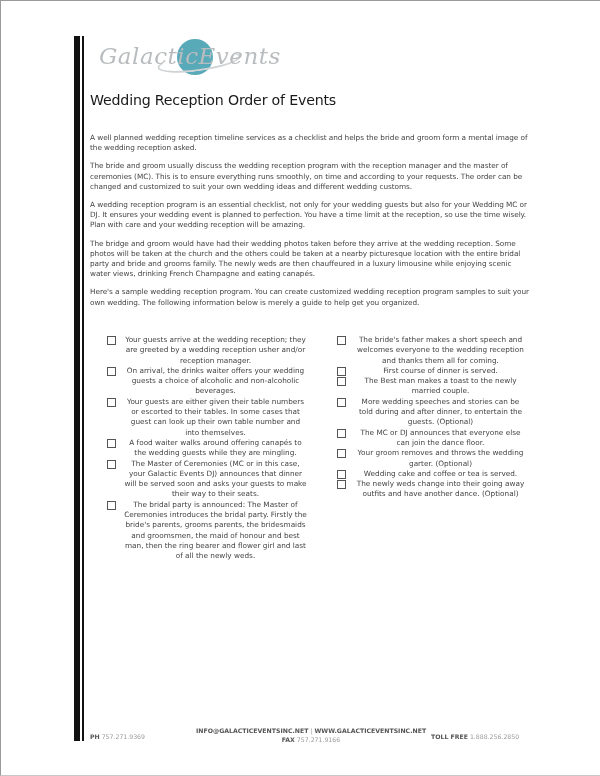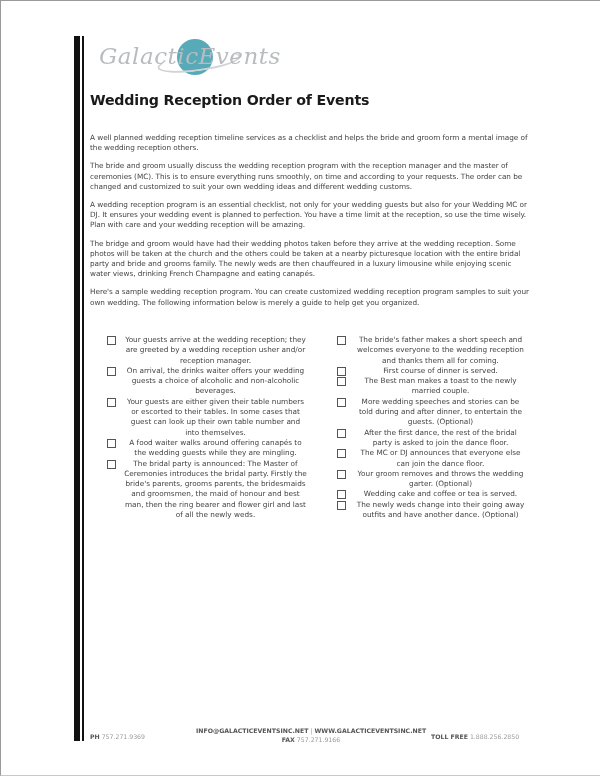--- a/index.html
+++ b/index.html
@@ -11,21 +11,21 @@
   .bar-thin { position: absolute; left: 81px; top: 35px; width: 2px; height: 705px; background: #111; }
 
   .logo { position: absolute; left: 98px; top: 38px; width: 175px; height: 40px; }
   .logo-text { position: absolute; left: 0; top: 4px; font-family: "DejaVu Serif", serif; font-style: italic;
                font-size: 23px; color: #b9bcbe; letter-spacing: 0.5px; white-space: nowrap; }
   .logo-globe { position: absolute; left: 78px; top: 0; width: 36px; height: 36px; border-radius: 50%;
                 background: #4aa3b3; opacity: 0.92; }
   .logo-ring { position: absolute; left: 58px; top: 14px; width: 80px; height: 14px; border-radius: 50%;
                border: 2px solid #d0d3d5; border-top-color: transparent; transform: rotate(-8deg); }
 
-  .title { position: absolute; left: 89px; top: 91px; font-family: "DejaVu Sans", sans-serif; font-weight: bold;
+  .title { position: absolute; left: 89px; top: 91px; font-family: "DejaVu Sans", sans-serif; font-weight: normal;
            font-size: 14.2px; color: #1a1a1a; letter-spacing: -0.2px; white-space: nowrap; }
 
   .intro { position: absolute; left: 89px; top: 132px; width: 440px; }
   .intro p { margin: 0 0 8px 0; font-size: 7.3px; line-height: 10.2px; color: #444; letter-spacing: -0.05px; }
 
   .col { position: absolute; top: 334px; text-align: center; }
   .col-left { left: 106px; width: 200px; }
   .col-right { left: 336px; width: 190px; }
   .item { position: relative; padding-left: 17px; font-size: 7.3px; line-height: 10.3px; color: #444; }
   .box { position: absolute; left: 0; top: 1px; width: 7px; height: 7px; border: 1px solid #555; background: #fff; }
@@ -46,43 +46,43 @@
 
   <div class="logo">
     <div class="logo-globe"></div>
     <div class="logo-ring"></div>
     <div class="logo-text">GalacticEvents</div>
   </div>
 
   <div class="title">Wedding Reception Order of Events</div>
 
   <div class="intro">
-    <p>A well planned wedding reception timeline services as a checklist and helps the bride and groom form a mental image of the wedding reception others.</p>
+    <p>A well planned wedding reception timeline services as a checklist and helps the bride and groom form a mental image of the wedding reception asked.</p>
     <p>The bride and groom usually discuss the wedding reception program with the reception manager and the master of ceremonies (MC). This is to ensure everything runs smoothly, on time and according to your requests. The order can be changed and customized to suit your own wedding ideas and different wedding customs.</p>
     <p>A wedding reception program is an essential checklist, not only for your wedding guests but also for your Wedding MC or DJ. It ensures your wedding event is planned to perfection. You have a time limit at the reception, so use the time wisely. Plan with care and your wedding reception will be amazing.</p>
     <p>The bridge and groom would have had their wedding photos taken before they arrive at the wedding reception. Some photos will be taken at the church and the others could be taken at a nearby picturesque location with the entire bridal party and bride and grooms family. The newly weds are then chauffeured in a luxury limousine while enjoying scenic water views, drinking French Champagne and eating canapés.</p>
     <p>Here's a sample wedding reception program. You can create customized wedding reception program samples to suit your own wedding. The following information below is merely a guide to help get you organized.</p>
   </div>
 
   <div class="col col-left">
     <div class="item"><span class="box"></span><span>Your guests arrive at the wedding reception; they are greeted by a wedding reception usher and/or reception manager.</span></div>
     <div class="item"><span class="box"></span><span>On arrival, the drinks waiter offers your wedding guests a choice of alcoholic and non-alcoholic beverages.</span></div>
     <div class="item"><span class="box"></span><span>Your guests are either given their table numbers or escorted to their tables. In some cases that guest can look up their own table number and into themselves.</span></div>
     <div class="item"><span class="box"></span><span>A food waiter walks around offering canapés to the wedding guests while they are mingling.</span></div>
-    <div class="item"><span class="box"></span></div>
+    <div class="item"><span class="box"></span><span>The Master of Ceremonies (MC or in this case, your Galactic Events DJ) announces that dinner will be served soon and asks your guests to make their way to their seats.</span></div>
     <div class="item"><span class="box"></span><span>The bridal party is announced: The Master of Ceremonies introduces the bridal party. Firstly the bride's parents, grooms parents, the bridesmaids and groomsmen, the maid of honour and best man, then the ring bearer and flower girl and last of all the newly weds.</span></div>
   </div>
 
   <div class="col col-right">
     <div class="item"><span class="box"></span><span>The bride's father makes a short speech and welcomes everyone to the wedding reception and thanks them all for coming.</span></div>
     <div class="item"><span class="box"></span><span>First course of dinner is served.</span></div>
     <div class="item"><span class="box"></span><span>The Best man makes a toast to the newly married couple.</span></div>
     <div class="item"><span class="box"></span><span>More wedding speeches and stories can be told during and after dinner, to entertain the guests. (Optional)</span></div>
     <div class="item"><span class="box"></span></div>
-    <div class="item"><span class="box"></span><span>After the first dance, the rest of the bridal party is asked to join the dance floor.</span></div>
+    <div class="item"><span class="box"></span></div>
     <div class="item"><span class="box"></span><span>The MC or DJ announces that everyone else can join the dance floor.</span></div>
     <div class="item"><span class="box"></span></div>
     <div class="item"><span class="box"></span><span>Your groom removes and throws the wedding garter. (Optional)</span></div>
     <div class="item"><span class="box"></span></div>
     <div class="item"><span class="box"></span><span>Wedding cake and coffee or tea is served.</span></div>
     <div class="item"><span class="box"></span><span>The newly weds change into their going away outfits and have another dance. (Optional)</span></div>
   </div>
 
   <div class="footer">
     <div class="f-ph">

